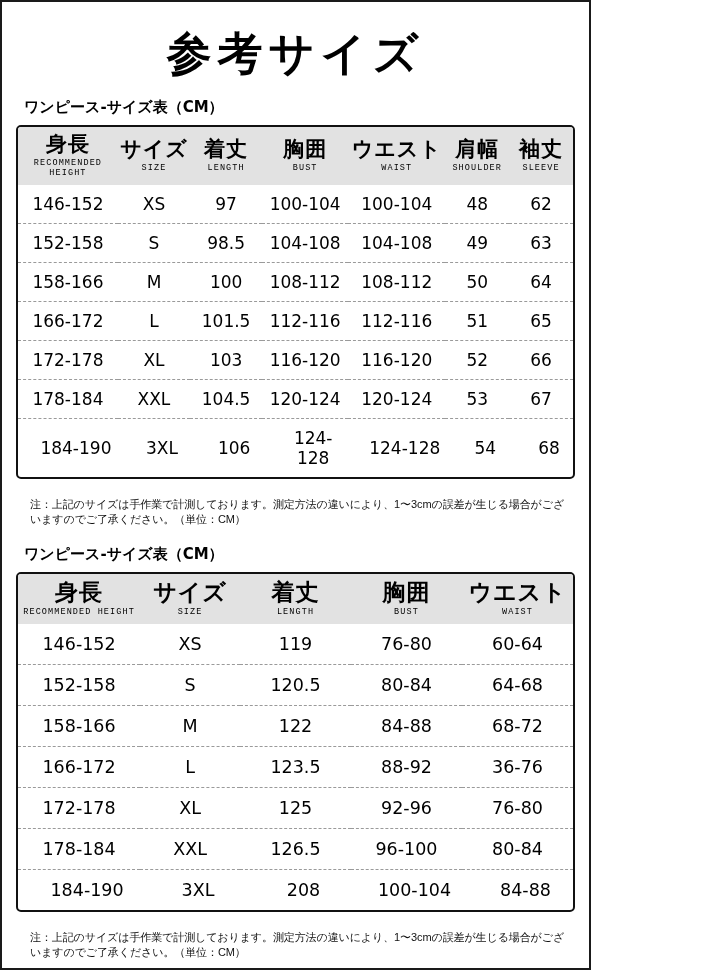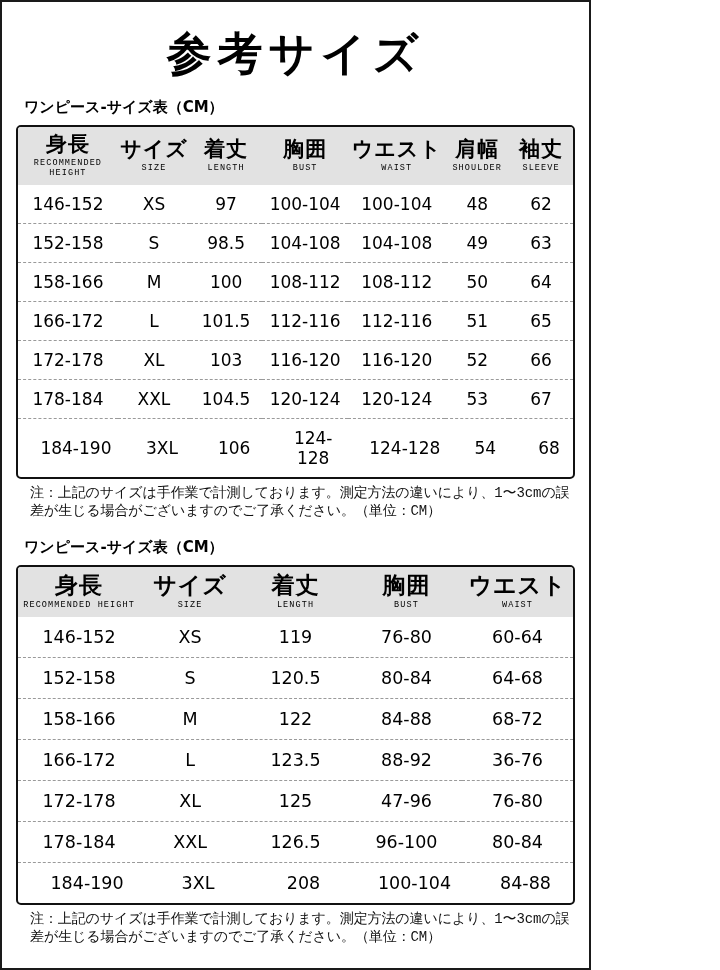--- a/index.html
+++ b/index.html
@@ -91,24 +91,24 @@
     font-family: "DejaVu Sans", sans-serif;
     border-bottom: 1px dashed #9a9a9a;
     letter-spacing: 0px;
   }
   tbody tr:last-child td {
     border-bottom: none;
     padding-left: 16px;
   }
 
   .note {
-    font-size: 14px;
-    margin: 5px 0 0 14px;
+    font-size: 11px;
+    margin: 18px 0 0 14px;
     letter-spacing: -0.1px;
-    font-family: Liberation Mono, monospace;
+    font-family: Liberation Sans, sans-serif;
     color: #111;
   }
 
   
   .t1 col.c0 { width: 18.0%; }
   .t1 col.c1 { width: 13.0%; }
   .t1 col.c2 { width: 13.0%; }
   .t1 col.c3 { width: 15.5%; }
   .t1 col.c4 { width: 17.5%; }
   .t1 col.c5 { width: 11.5%; }
@@ -308,21 +308,21 @@
               <td>166-172</td>
               <td>L</td>
               <td>123.5</td>
               <td>88-92</td>
               <td>36-76</td>
             </tr>
             <tr>
               <td>172-178</td>
               <td>XL</td>
               <td>125</td>
-              <td>47-96</td>
+              <td>92-96</td>
               <td>76-80</td>
             </tr>
             <tr>
               <td>178-184</td>
               <td>XXL</td>
               <td>126.5</td>
               <td>96-100</td>
               <td>80-84</td>
             </tr>
             <tr>

